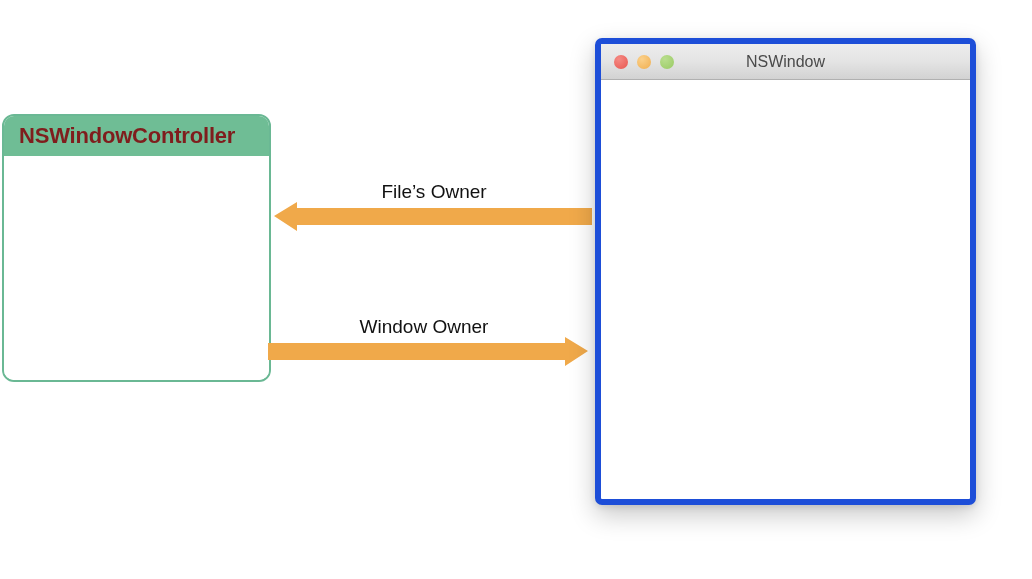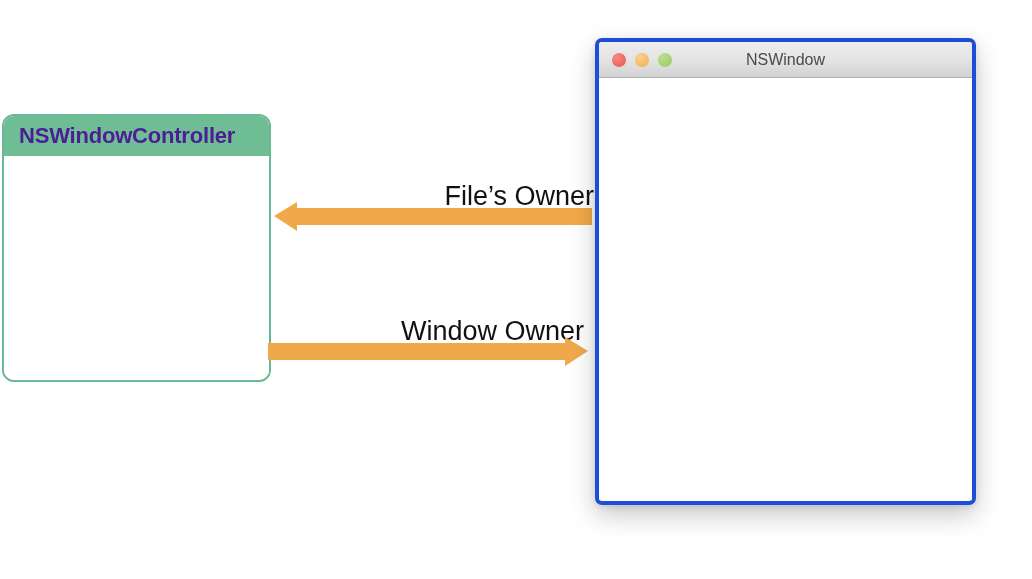--- a/index.html
+++ b/index.html
@@ -32,41 +32,41 @@
     overflow: hidden;
   }
   .controller-header {
     height: 40px;
     background: #6fbd95;
     display: flex;
     align-items: center;
     padding-left: 15px;
   }
   .controller-title {
-    color: #4c1d95;
+    color: #7f1d1d;
     font-size: 22px;
     font-weight: bold;
     letter-spacing: -0.2px;
     white-space: nowrap;
   }
   .controller-body {
     background: #ffffff;
     height: 224px;
   }
 
   
   .nswindow {
     position: absolute;
     left: 595px;
     top: 38px;
     width: 381px;
     height: 467px;
     border-radius: 7px;
     background: #ffffff;
-    border: 4px solid #1d4ed8;
+    border: 6px solid #1d4ed8;
     box-shadow: 0 10px 26px rgba(0,0,0,0.22), 0 2px 6px rgba(0,0,0,0.10);
     overflow: hidden;
   }
   .nswindow-titlebar {
     position: relative;
     height: 36px;
     background: linear-gradient(to bottom, #ededed 0%, #e4e4e4 50%, #d2d2d2 100%);
     border-bottom: 1px solid #b0b0b0;
     display: flex;
     align-items: center;
@@ -101,24 +101,24 @@
     height: calc(100% - 37px);
   }
 
   
   .arrow-svg {
     position: absolute;
     overflow: visible;
   }
   .arrow-label {
     position: absolute;
-    font-size: 27px;
+    font-size: 19px;
     color: #111111;
     white-space: nowrap;
-    text-align: right;
+    text-align: center;
     user-select: none;
   }
   #arrow-file-owner-svg { left: 274px; top: 200px; }
   #arrow-window-outlet-svg { left: 268px; top: 335px; }
   #label-file-owner { left: 274px; top: 181px; width: 320px; }
   #label-window-outlet { left: 264px; top: 316px; width: 320px; }
 </style>
 </head>
 <body>
 

